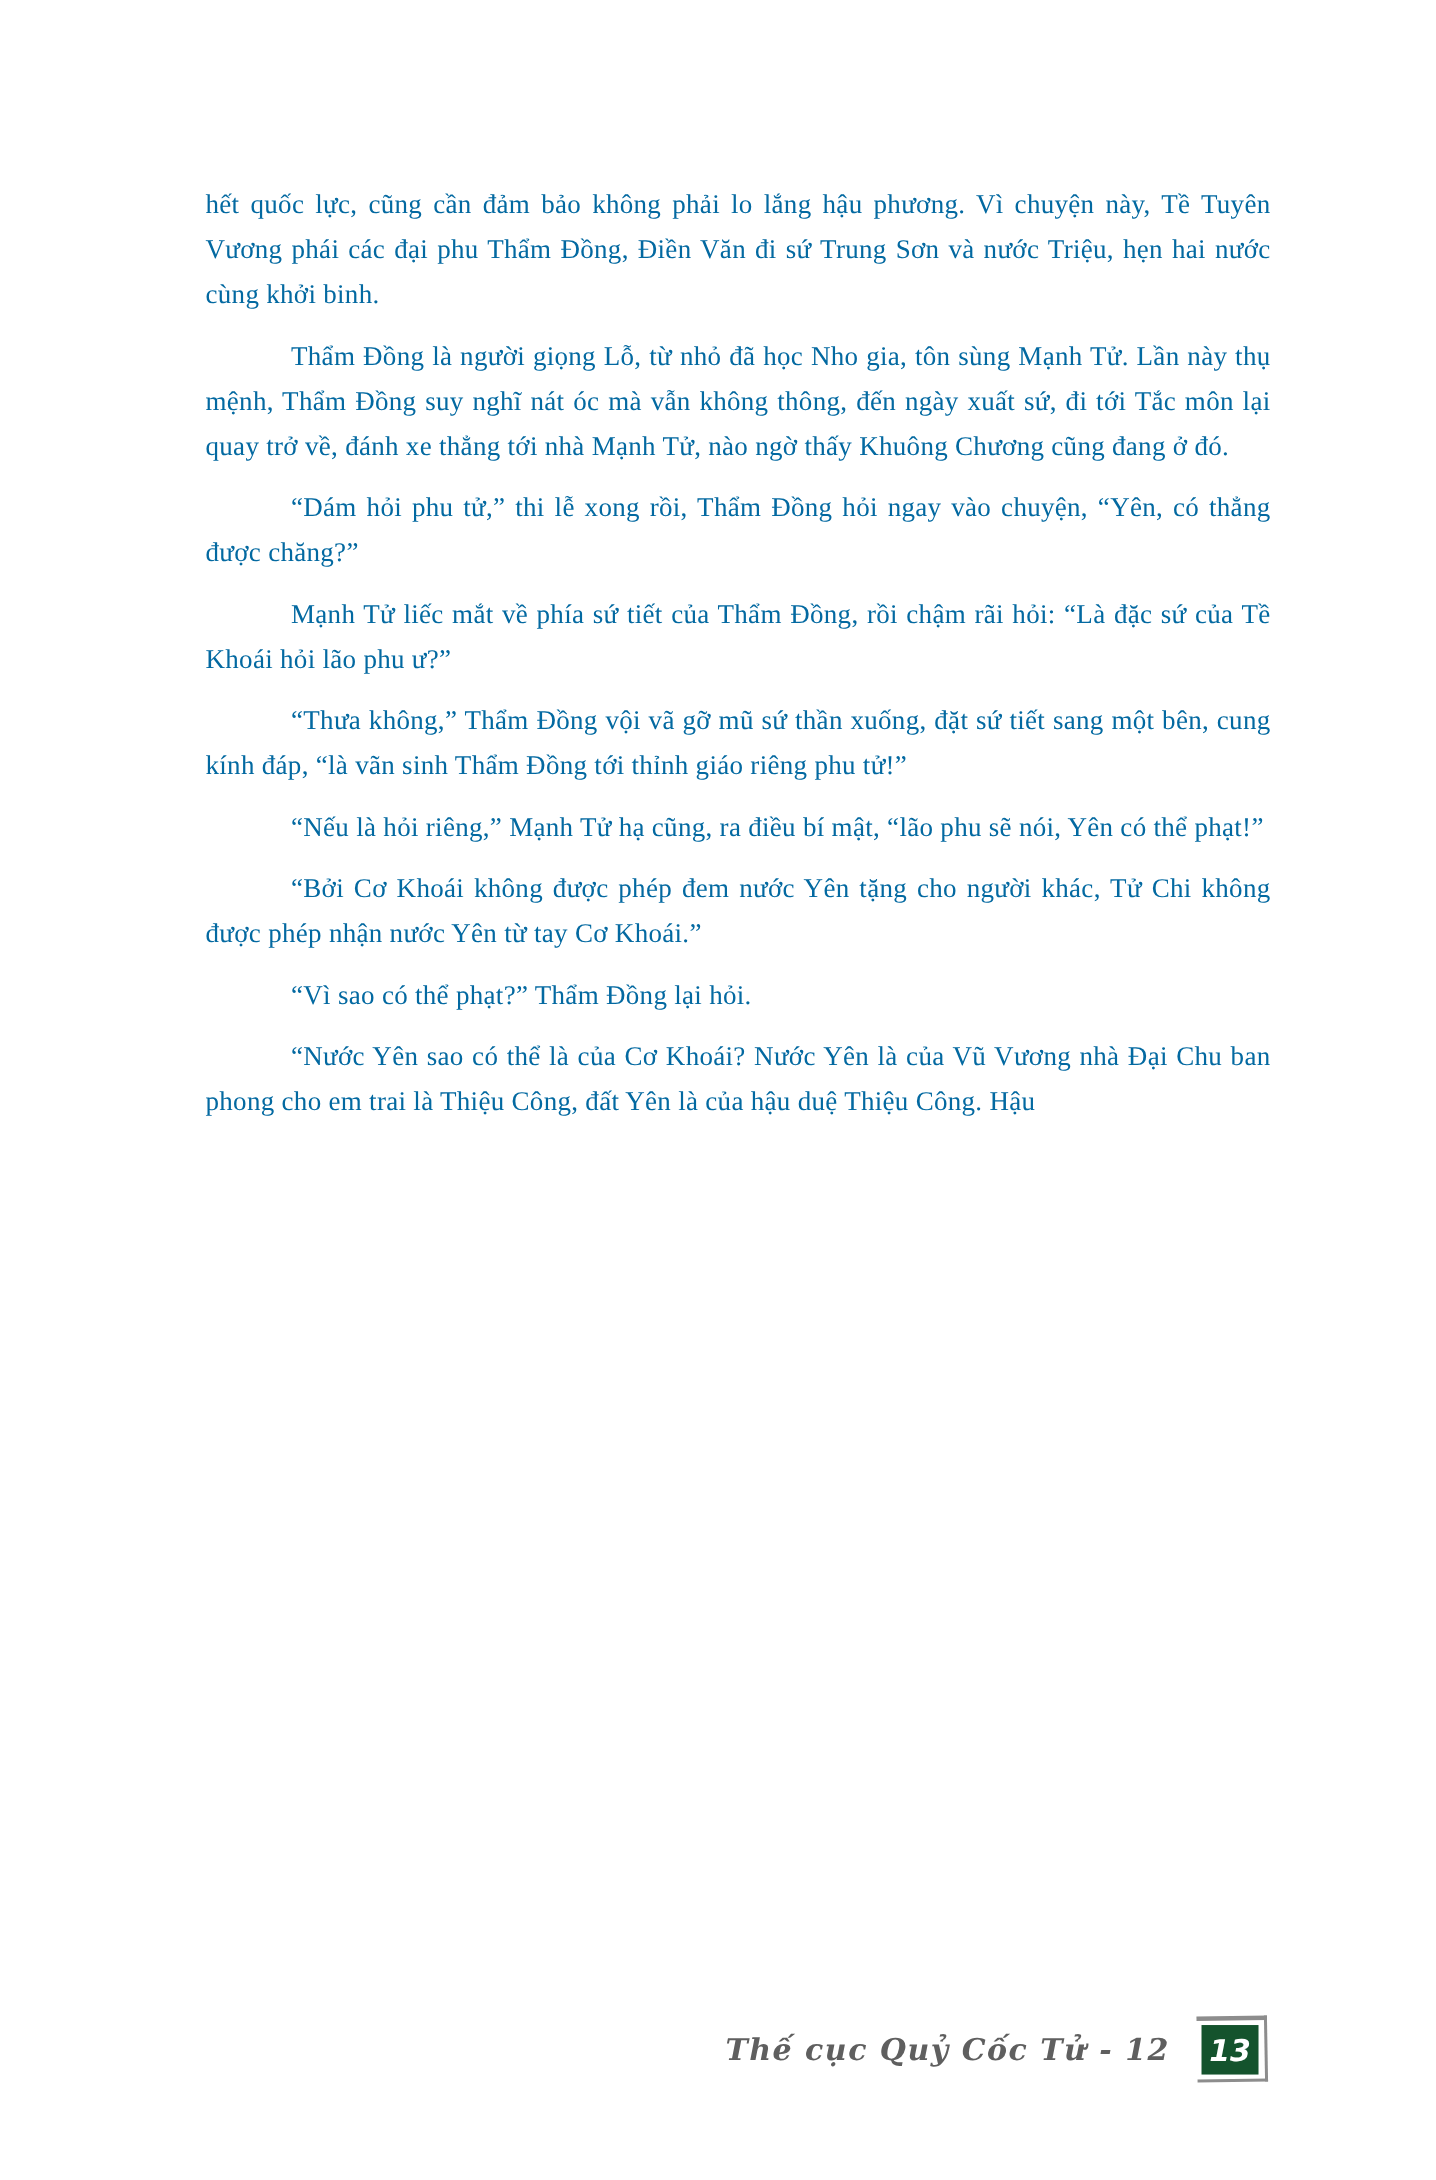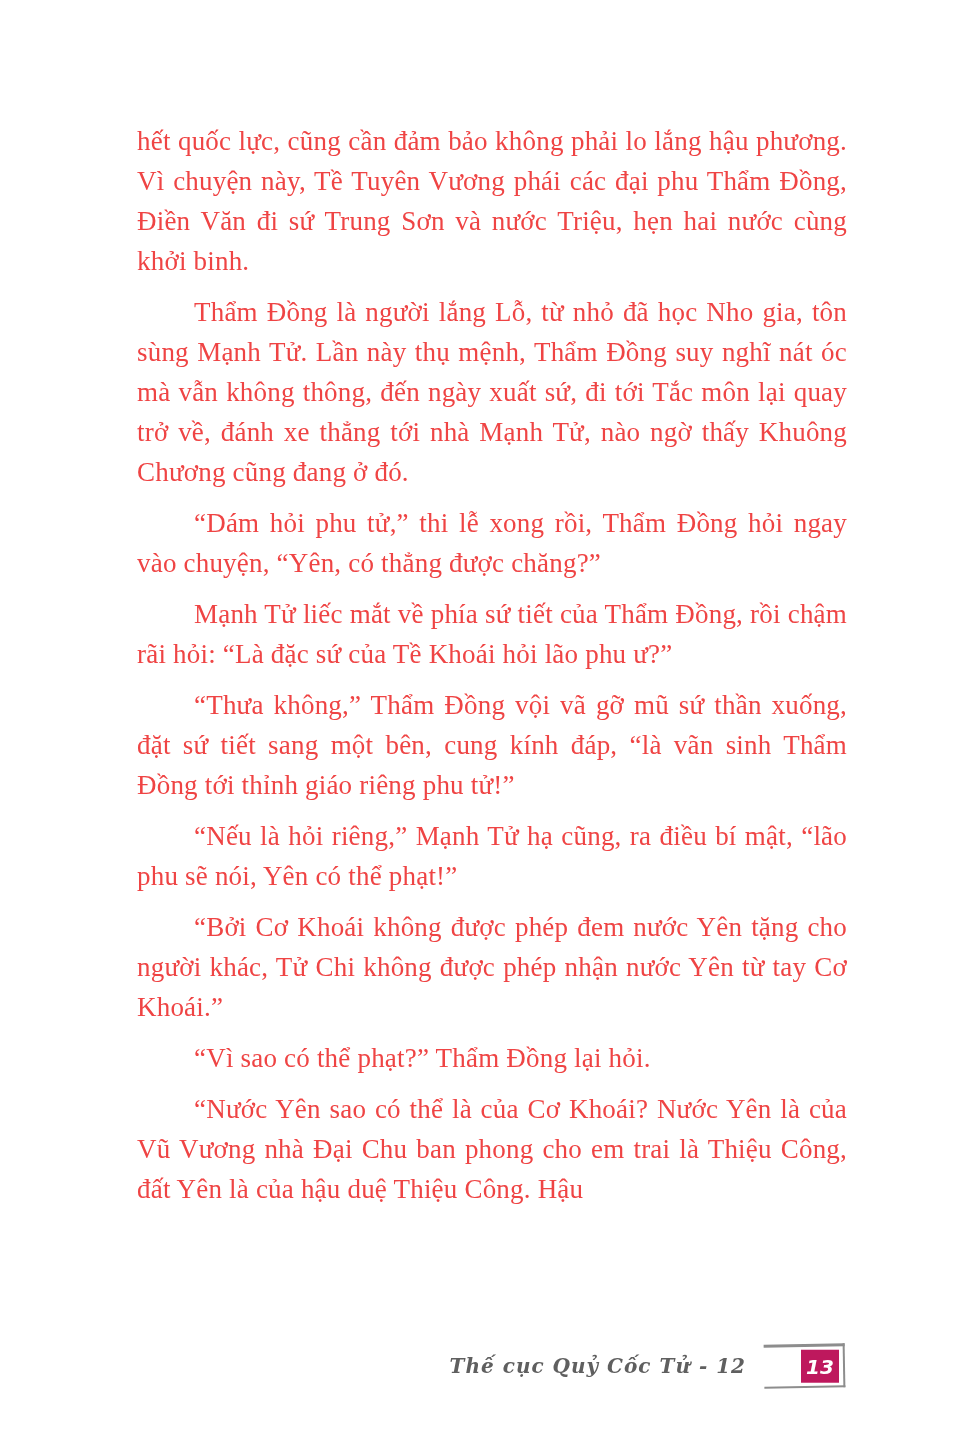--- a/index.html
+++ b/index.html
@@ -14,23 +14,23 @@
     background: #ffffff;
     overflow: hidden;
     font-family: "Liberation Serif", "DejaVu Serif", serif;
   }
   .content {
     position: absolute;
     left: 137px;
     top: 121px;
     width: 710px;
     text-align: justify;
-    font-size: 27px;
-    line-height: 40px;
-    color: #ef4444;
+    font-size: 18px;
+    line-height: 30px;
+    color: #0369a1;
     letter-spacing: 0.2px;
   }
   .content p {
     margin: 0 0 11px 0;
     text-indent: 57px;
   }
   .content p.no-indent {
     text-indent: 0;
   }
   .footer {
@@ -53,43 +53,42 @@
   .page-badge-frame {
     border-top: 3px solid #8d8d8d;
     border-right: 2px solid #8d8d8d;
     border-bottom: 2px solid #8d8d8d;
     padding: 3px 4px 3px 3px;
     transform: rotate(-1deg);
   }
   .page-badge {
     width: 38px;
     height: 33px;
-    background: #be185d;
+    background: #14532d;
     color: #ffffff;
     display: flex;
     align-items: center;
     justify-content: center;
     font-family: "DejaVu Sans", sans-serif;
     font-style: italic;
     font-weight: bold;
     font-size: 20px;
     transform: rotate(1deg);
-    margin-left: 34px;
   }
 </style>
 </head>
 <body>
 
 <div class="page">
 
   <div class="content">
 
       <p class="no-indent">hết quốc lực, cũng cần đảm bảo không phải lo lắng hậu phương. Vì chuyện này, Tề Tuyên Vương phái các đại phu Thẩm Đồng, Điền Văn đi sứ Trung Sơn và nước Triệu, hẹn hai nước cùng khởi binh.</p>
 
-      <p>Thẩm Đồng là người lắng Lỗ, từ nhỏ đã học Nho gia, tôn sùng Mạnh Tử. Lần này thụ mệnh, Thẩm Đồng suy nghĩ nát óc mà vẫn không thông, đến ngày xuất sứ, đi tới Tắc môn lại quay trở về, đánh xe thẳng tới nhà Mạnh Tử, nào ngờ thấy Khuông Chương cũng đang ở đó.</p>
+      <p>Thẩm Đồng là người giọng Lỗ, từ nhỏ đã học Nho gia, tôn sùng Mạnh Tử. Lần này thụ mệnh, Thẩm Đồng suy nghĩ nát óc mà vẫn không thông, đến ngày xuất sứ, đi tới Tắc môn lại quay trở về, đánh xe thẳng tới nhà Mạnh Tử, nào ngờ thấy Khuông Chương cũng đang ở đó.</p>
 
       <p>“Dám hỏi phu tử,” thi lễ xong rồi, Thẩm Đồng hỏi ngay vào chuyện, “Yên, có thẳng được chăng?”</p>
 
       <p>Mạnh Tử liếc mắt về phía sứ tiết của Thẩm Đồng, rồi chậm rãi hỏi: “Là đặc sứ của Tề Khoái hỏi lão phu ư?”</p>
 
       <p>“Thưa không,” Thẩm Đồng vội vã gỡ mũ sứ thần xuống, đặt sứ tiết sang một bên, cung kính đáp, “là vãn sinh Thẩm Đồng tới thỉnh giáo riêng phu tử!”</p>
 
       <p>“Nếu là hỏi riêng,” Mạnh Tử hạ cũng, ra điều bí mật, “lão phu sẽ nói, Yên có thể phạt!”</p>
 
       <p>“Bởi Cơ Khoái không được phép đem nước Yên tặng cho người khác, Tử Chi không được phép nhận nước Yên từ tay Cơ Khoái.”</p>

